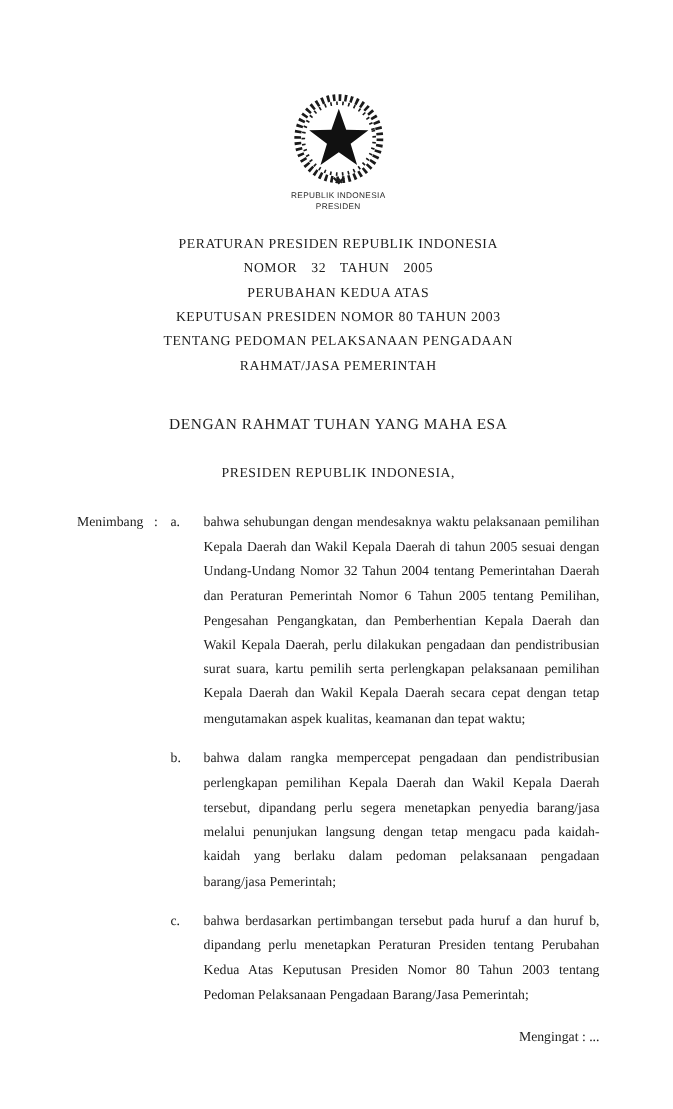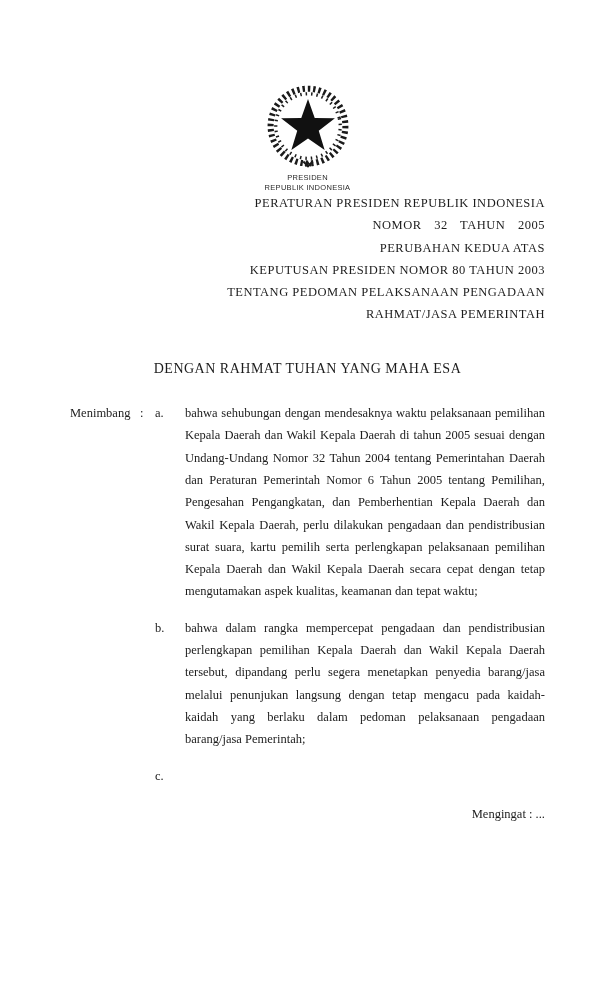--- a/index.html
+++ b/index.html
@@ -30,21 +30,22 @@
   .emblem-label {
     margin-top: 3px;
     font-family: "Liberation Sans", sans-serif;
     font-size: 7.5px;
     line-height: 9.5px;
     letter-spacing: 0.3px;
     color: #2a2a2a;
   }
   
   .title-block {
-    text-align: right;
+    margin-top: 18px;
+    text-align: center;
   }
   .title-line {
     font-size: 12.5px;
     line-height: 22.3px;
     letter-spacing: 0.5px;
     font-weight: normal;
   }
   .title-line.nomor {
     word-spacing: 9px;
   }
@@ -104,35 +105,36 @@
 
       <circle cx="50" cy="45" r="40" fill="none" stroke="#1b1b1b" stroke-width="6.5" stroke-dasharray="2.6 3.1" transform="rotate(8 50 45)"></circle>
       <circle cx="50" cy="45" r="34.5" fill="none" stroke="#1b1b1b" stroke-width="3.5" stroke-dasharray="1.6 4.2" transform="rotate(-14 50 45)"></circle>
 
       <path d="M45 83 L50 88 L55 83" fill="none" stroke="#1b1b1b" stroke-width="2.2"></path>
       <path d="M47 88 L50 84 L53 88" fill="none" stroke="#1b1b1b" stroke-width="1.6"></path>
 
       <polygon fill="#111111" points="50,16 57.2,36.3 78.8,36.7 61.5,49.9 67.8,70.7 50,58.2 32.2,70.7 38.5,49.9 21.2,36.7 42.8,36.3"></polygon>
     </svg>
     <div class="emblem-label">
+      <div>REPUBLIK INDONESIA</div>
       <div>PRESIDEN</div>
-      <div>REPUBLIK INDONESIA</div>
     </div>
   </div>
 
   <div class="title-block">
     <div class="title-line">PERATURAN PRESIDEN REPUBLIK INDONESIA</div>
     <div class="title-line nomor">NOMOR 32 TAHUN 2005</div>
     <div class="title-line">PERUBAHAN KEDUA ATAS</div>
     <div class="title-line">KEPUTUSAN PRESIDEN NOMOR 80 TAHUN 2003</div>
     <div class="title-line">TENTANG PEDOMAN PELAKSANAAN PENGADAAN</div>
     <div class="title-line">RAHMAT/JASA PEMERINTAH</div>
   </div>
 
   <div class="invocation">DENGAN RAHMAT TUHAN YANG MAHA ESA</div>
+  <div class="authority">PRESIDEN REPUBLIK INDONESIA,</div>
 
   <div class="considerations">
 
     <div class="consider-row">
       <div class="lbl">Menimbang</div>
       <div class="colon">:</div>
       <div class="letter">a.</div>
       <div class="text">bahwa sehubungan dengan mendesaknya waktu pelaksanaan pemilihan Kepala Daerah dan Wakil Kepala Daerah di tahun 2005 sesuai dengan Undang-Undang Nomor 32 Tahun 2004 tentang Pemerintahan Daerah dan Peraturan Pemerintah Nomor 6 Tahun 2005 tentang Pemilihan, Pengesahan Pengangkatan, dan Pemberhentian Kepala Daerah dan Wakil Kepala Daerah, perlu dilakukan pengadaan dan pendistribusian surat suara, kartu pemilih serta perlengkapan pelaksanaan pemilihan Kepala Daerah dan Wakil Kepala Daerah secara cepat dengan tetap mengutamakan aspek kualitas, keamanan dan tepat waktu;</div>
     </div>
 
@@ -140,19 +142,20 @@
       <div class="lbl"></div>
       <div class="colon"></div>
       <div class="letter">b.</div>
       <div class="text">bahwa dalam rangka mempercepat pengadaan dan pendistribusian perlengkapan pemilihan Kepala Daerah dan Wakil Kepala Daerah tersebut, dipandang perlu segera menetapkan penyedia barang/jasa melalui penunjukan langsung dengan tetap mengacu pada kaidah-kaidah yang berlaku dalam pedoman pelaksanaan pengadaan barang/jasa Pemerintah;</div>
     </div>
 
     <div class="consider-row">
       <div class="lbl"></div>
       <div class="colon"></div>
       <div class="letter">c.</div>
+      <div class="text">bahwa berdasarkan pertimbangan tersebut pada huruf a dan huruf b, dipandang perlu menetapkan Peraturan Presiden tentang Perubahan Kedua Atas Keputusan Presiden Nomor 80 Tahun 2003 tentang Pedoman Pelaksanaan Pengadaan Barang/Jasa Pemerintah;</div>
     </div>
 
   </div>
 
   <div class="catchword">Mengingat : ...</div>
 
 </div>
 
 </body></html>

